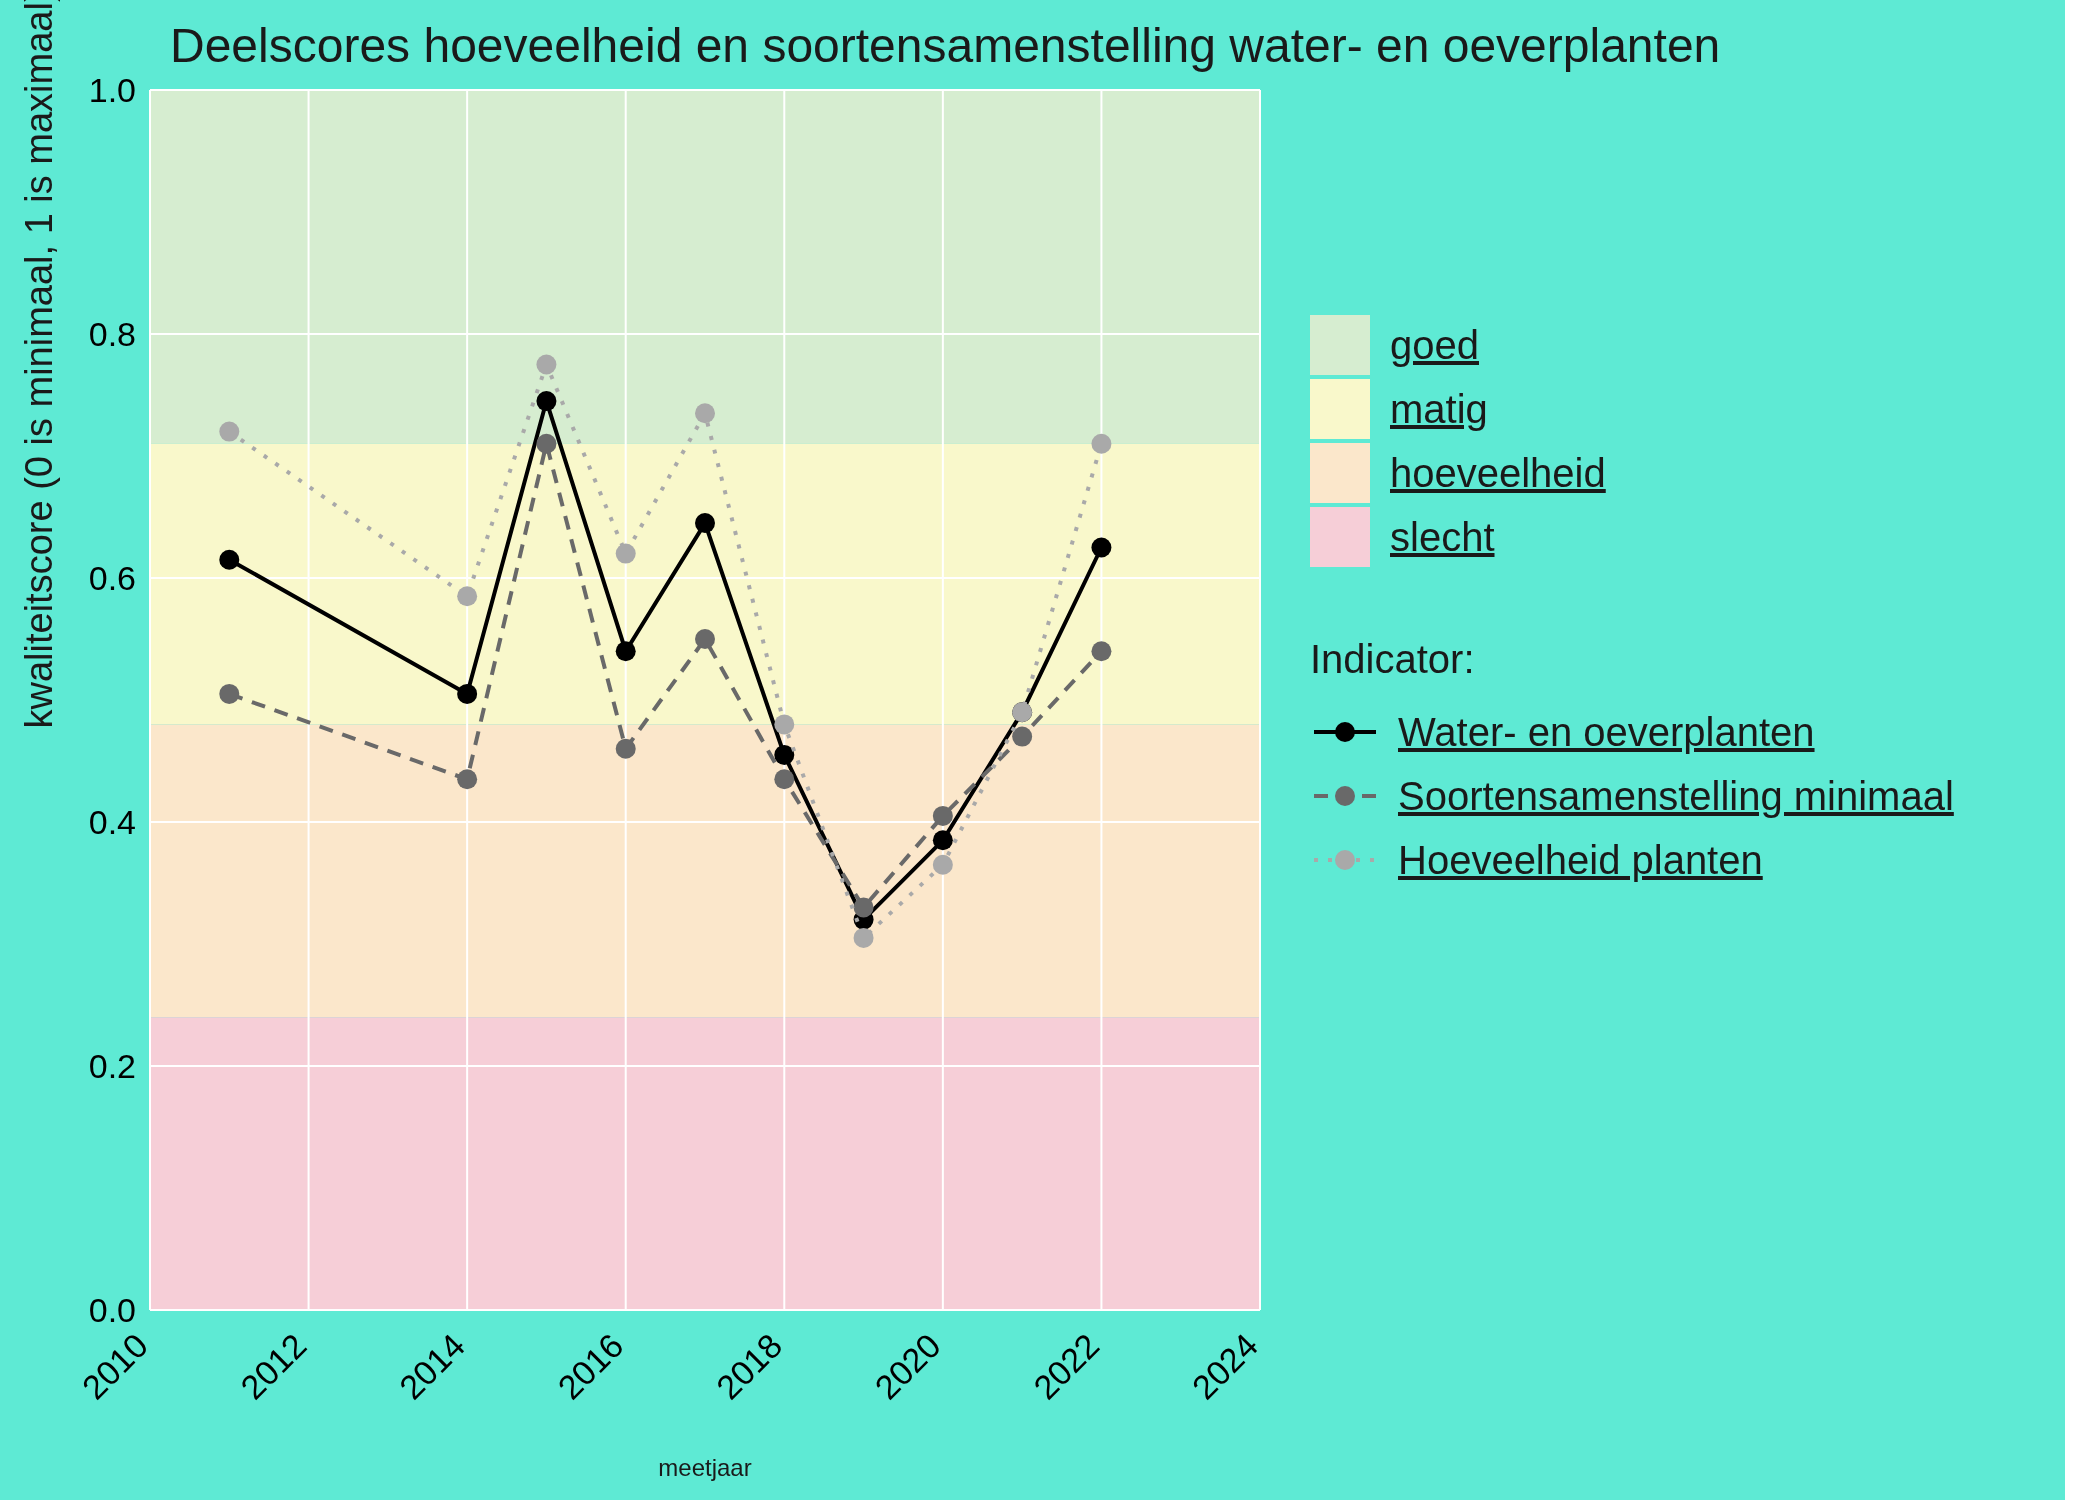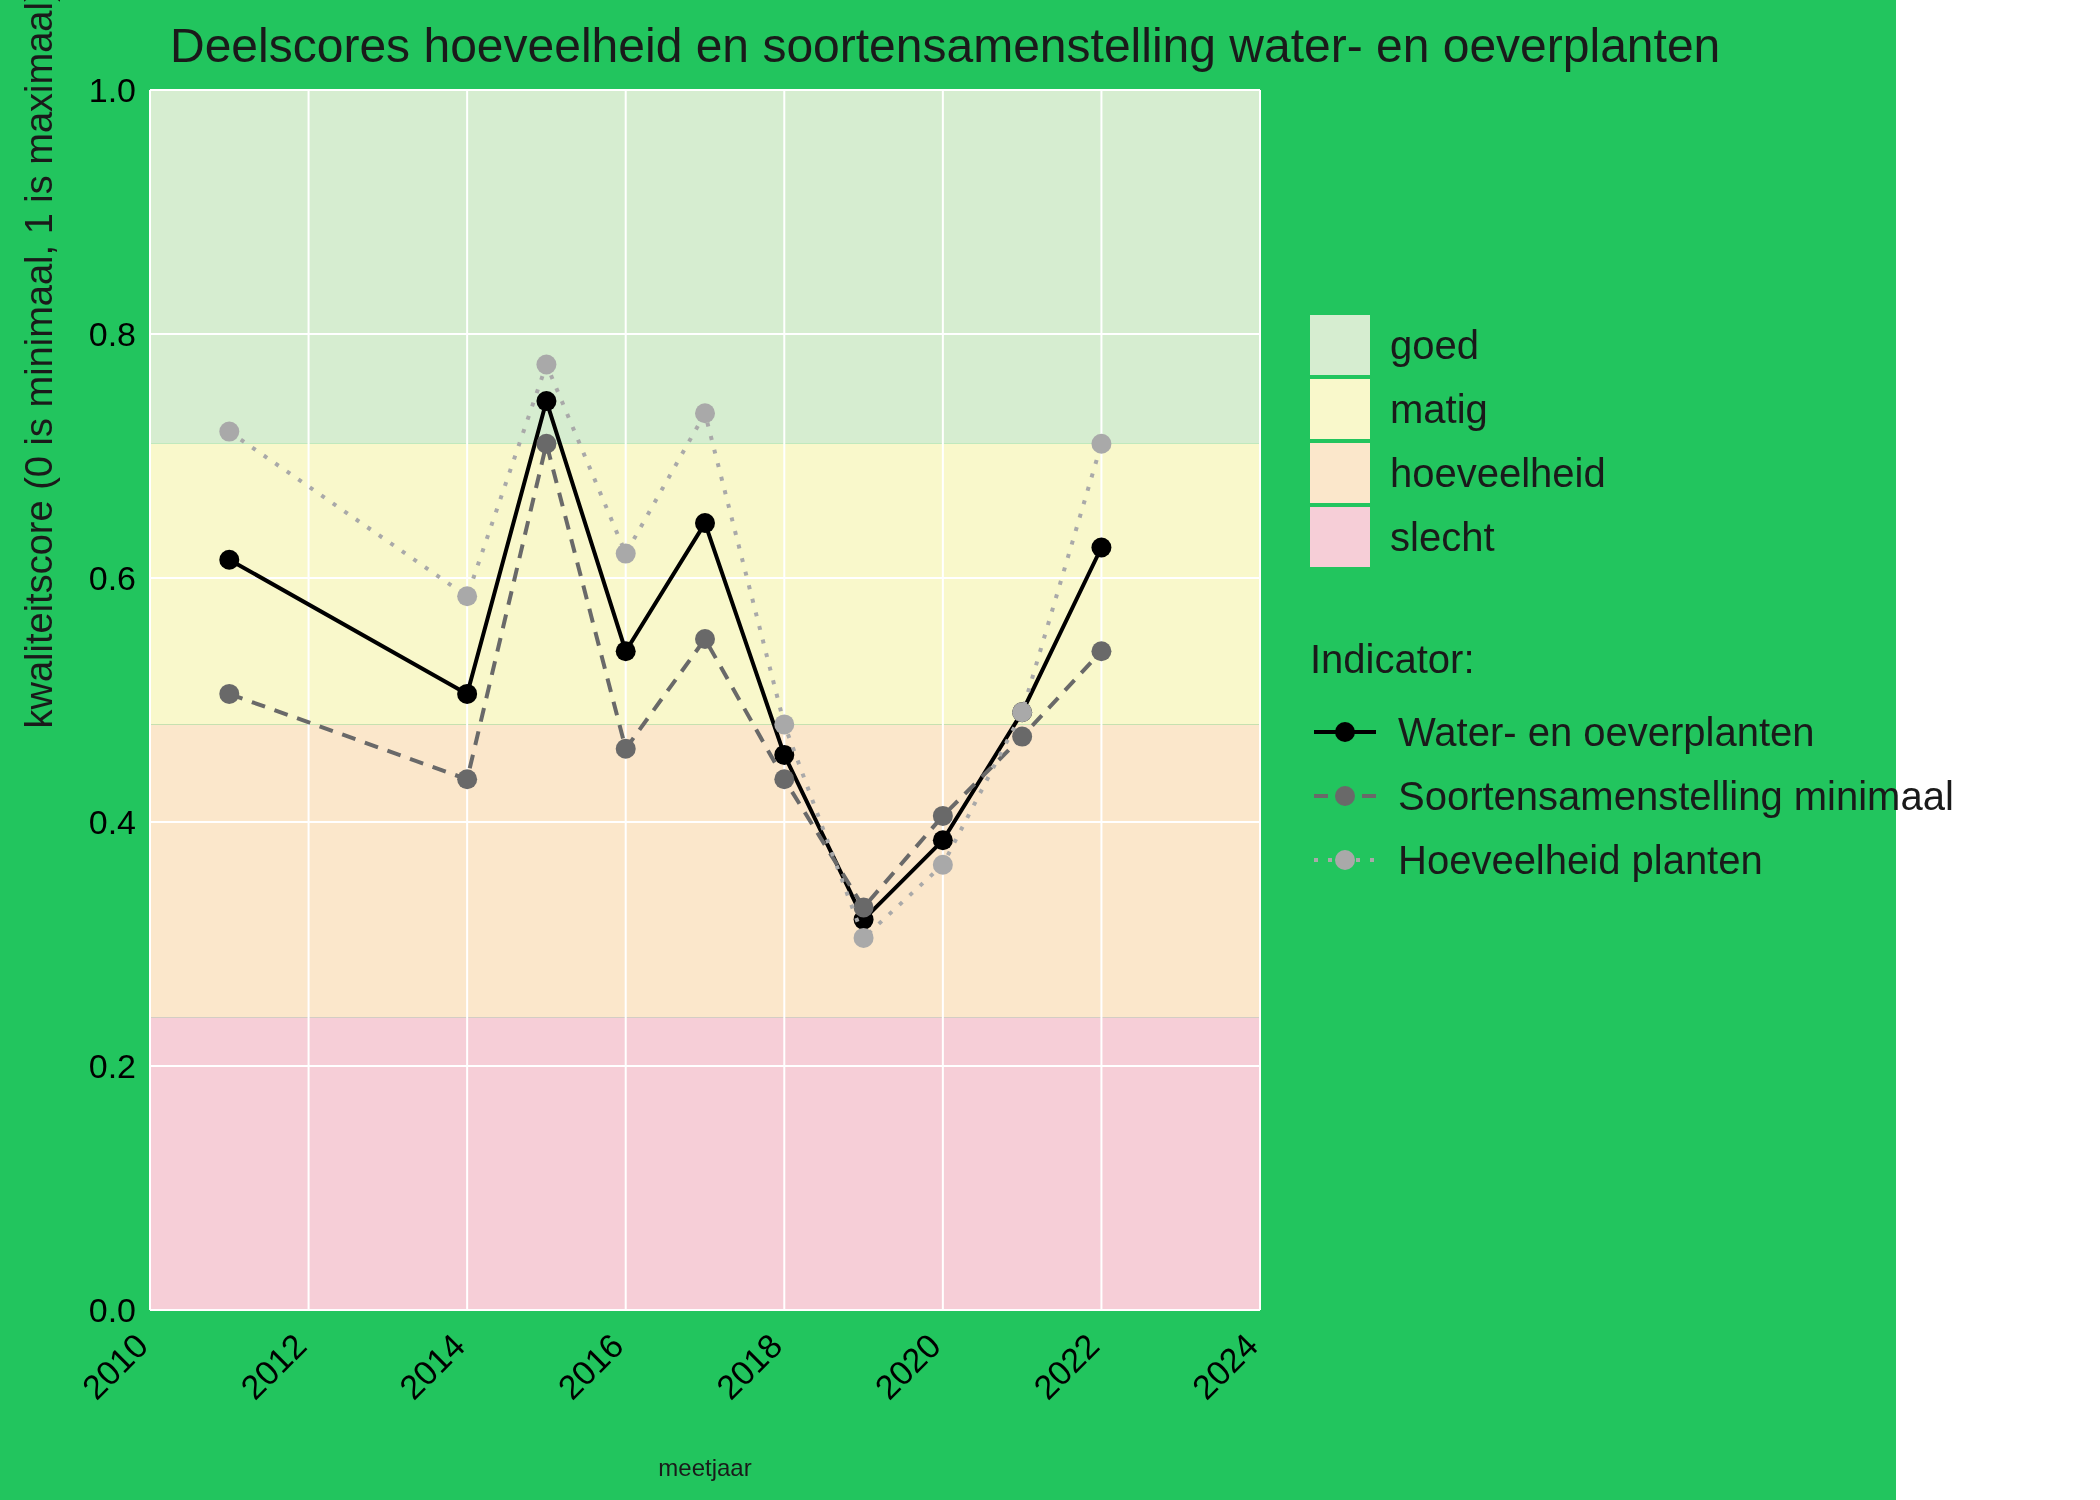--- a/index.html
+++ b/index.html
@@ -4,23 +4,23 @@
 <style>
   html, body {
     margin: 0;
     padding: 0;
     background: #ffffff;
     font-family: Arial, Helvetica, sans-serif;
     color: #1a1a1a;
   }
   .figure {
     position: relative;
-    width: 1896px;
+    width: 2065px;
     height: 1500px;
-    background: #22c55e;
+    background: #5eead4;
   }
   .title {
     position: absolute;
     top: 18px;
     left: 170px;
     font-size: 48px;
     font-weight: 400;
   }
   .ylab {
     position: absolute;
@@ -70,20 +70,21 @@
   }
   .legend-title {
     font-size: 40px;
     margin-bottom: 20px;
   }
   .legend-item {
     display: flex;
     align-items: center;
     margin-bottom: 4px;
     height: 60px;
+    text-decoration: underline;
   }
   .swatch {
     width: 60px;
     height: 60px;
     margin-right: 20px;
     flex: 0 0 auto;
   }
   .legend-section + .legend-section {
     margin-top: 70px;
   }

